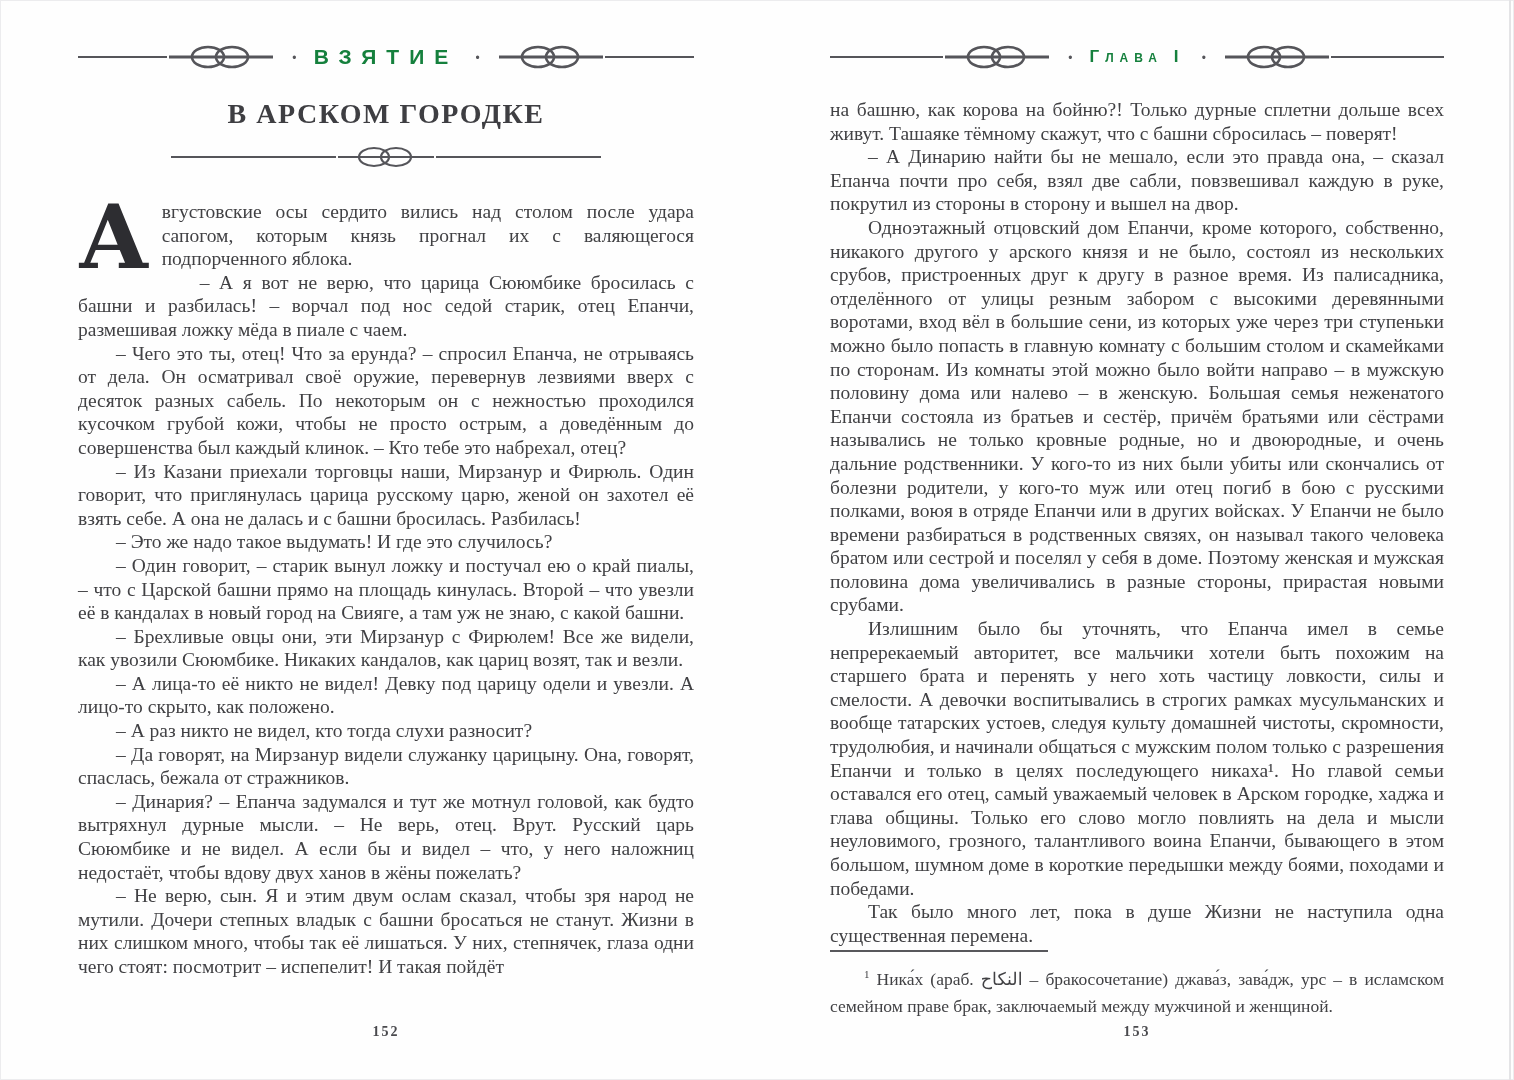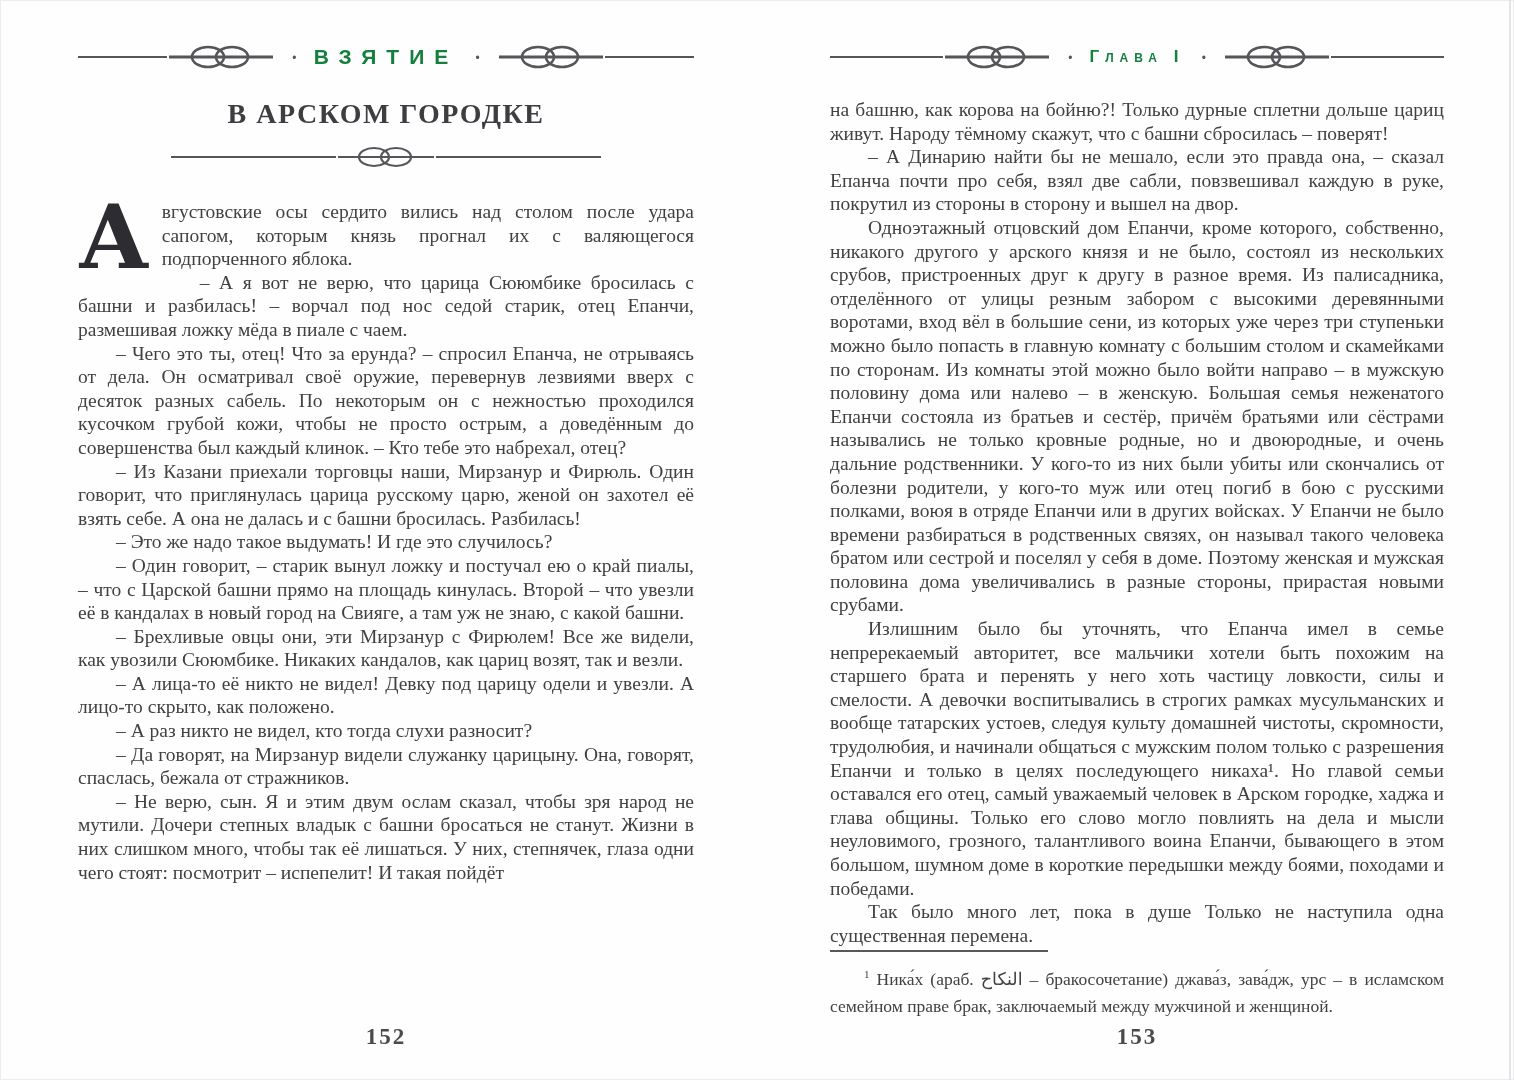--- a/index.html
+++ b/index.html
@@ -103,21 +103,21 @@
     width: 218px; height: 2px;
     background: #58585c; margin-bottom: 9px;
   }
   .footnote p { margin: 0; text-indent: 34px; }
   .footnote sup { font-size: 11px; }
 
   
   .page-num {
     position: absolute; top: 1024px; left: 0;
     width: 100%; text-align: center;
-    font-size: 23px; letter-spacing: 2px;
+    font-size: 14px; letter-spacing: 2px;
     color: #4a4a4e; font-weight: bold;
   }
 </style>
 </head>
 <body>
 
 <div class="frame"></div>
 <div class="scan-edge"></div>
 
 <div class="page" id="left-page">
@@ -158,20 +158,21 @@
     </p>
     <p>– А я вот не верю, что царица Сююмбике бросилась с башни и разбилась! – ворчал под нос седой старик, отец Епанчи, размешивая ложку мёда в пиале с чаем.</p>
     <p>– Чего это ты, отец! Что за ерунда? – спросил Епанча, не отрываясь от дела. Он осматривал своё оружие, перевернув лезвиями вверх с десяток разных сабель. По некоторым он с нежностью проходился кусочком грубой кожи, чтобы не просто острым, а доведённым до совершенства был каждый клинок. – Кто тебе это набрехал, отец?</p>
     <p>– Из Казани приехали торговцы наши, Мирзанур и Фирюль. Один говорит, что приглянулась царица русскому царю, женой он захотел её взять себе. А она не далась и с башни бросилась. Разбилась!</p>
     <p>– Это же надо такое выдумать! И где это случилось?</p>
     <p>– Один говорит, – старик вынул ложку и постучал ею о край пиалы, – что с Царской башни прямо на площадь кинулась. Второй – что увезли её в кандалах в новый город на Свияге, а там уж не знаю, с какой башни.</p>
     <p>– Брехливые овцы они, эти Мирзанур с Фирюлем! Все же видели, как увозили Сююмбике. Никаких кандалов, как цариц возят, так и везли.</p>
     <p>– А лица-то её никто не видел! Девку под царицу одели и увезли. А лицо-то скрыто, как положено.</p>
     <p>– А раз никто не видел, кто тогда слухи разносит?</p>
     <p>– Да говорят, на Мирзанур видели служанку царицыну. Она, говорят, спаслась, бежала от стражников.</p>
+    <p>– Динария? – Епанча задумался и тут же мотнул головой, как будто вытряхнул дурные мысли. – Не верь, отец. Врут. Русский царь Сююмбике и не видел. А если бы и видел – что, у него наложниц недостаёт, чтобы вдову двух ханов в жёны пожелать?</p>
     <p>– Не верю, сын. Я и этим двум ослам сказал, чтобы зря народ не мутили. Дочери степных владык с башни бросаться не станут. Жизни в них слишком много, чтобы так её лишаться. У них, степнячек, глаза одни чего стоят: посмотрит – испепелит! И такая пойдёт</p>
   </div>
 
   <div class="page-num">152</div>
 </div>
 
 <div class="page" id="right-page">
 
   <div class="running-head">
     <div class="hrule"></div>
@@ -185,25 +186,25 @@
     <span class="head-dot">·</span>
     <svg class="flourish" width="104" height="30" viewBox="0 0 104 30">
       <line x1="0" y1="15" x2="104" y2="15" stroke="#55555a" stroke-width="3"></line>
       <ellipse cx="39" cy="15" rx="16" ry="10" fill="none" stroke="#55555a" stroke-width="2.6"></ellipse>
       <ellipse cx="63" cy="15" rx="16" ry="10" fill="none" stroke="#55555a" stroke-width="2.6"></ellipse>
     </svg>
     <div class="hrule"></div>
   </div>
 
   <div class="body-text">
-    <p class="noindent">на башню, как корова на бойню?! Только дурные сплетни дольше цариц живут. Народу тёмному скажут, что с башни сбросилась – поверят!</p>
+    <p class="noindent">на башню, как корова на бойню?! Только дурные сплетни дольше всех живут. Ташаяке тёмному скажут, что с башни сбросилась – поверят!</p>
     <p>– А Динарию найти бы не мешало, если это правда она, – сказал Епанча почти про себя, взял две сабли, повзвешивал каждую в руке, покрутил из стороны в сторону и вышел на двор.</p>
     <p>Одноэтажный отцовский дом Епанчи, кроме которого, собственно, никакого другого у арского князя и не было, состоял из нескольких срубов, пристроенных друг к другу в разное время. Из палисадника, отделённого от улицы резным забором с высокими деревянными воротами, вход вёл в большие сени, из которых уже через три ступеньки можно было попасть в главную комнату с большим столом и скамейками по сторонам. Из комнаты этой можно было войти направо – в мужскую половину дома или налево – в женскую. Большая семья неженатого Епанчи состояла из братьев и сестёр, причём братьями или сёстрами назывались не только кровные родные, но и двоюродные, и очень дальние родственники. У кого-то из них были убиты или скончались от болезни родители, у кого-то муж или отец погиб в бою с русскими полками, воюя в отряде Епанчи или в других войсках. У Епанчи не было времени разбираться в родственных связях, он называл такого человека братом или сестрой и поселял у себя в доме. Поэтому женская и мужская половина дома увеличивались в разные стороны, прирастая новыми срубами.</p>
     <p>Излишним было бы уточнять, что Епанча имел в семье непререкаемый авторитет, все мальчики хотели быть похожим на старшего брата и перенять у него хоть частицу ловкости, силы и смелости. А девочки воспитывались в строгих рамках мусульманских и вообще татарских устоев, следуя культу домашней чистоты, скромности, трудолюбия, и начинали общаться с мужским полом только с разрешения Епанчи и только в целях последующего никаха¹. Но главой семьи оставался его отец, самый уважаемый человек в Арском городке, хаджа и глава общины. Только его слово могло повлиять на дела и мысли неуловимого, грозного, талантливого воина Епанчи, бывающего в этом большом, шумном доме в короткие передышки между боями, походами и победами.</p>
-    <p>Так было много лет, пока в душе Только не наступила одна существенная перемена.</p>
+    <p>Так было много лет, пока в душе Жизни не наступила одна существенная перемена.</p>
   </div>
 
   <div class="footnote">
     <div class="footnote-rule"></div>
     <p>
       <sup>1</sup>
       <span>Ника́х (араб. النكاح – бракосочетание) джава́з, зава́дж, урс – в исламском семейном праве брак, заключаемый между мужчиной и женщиной.</span>
     </p>
   </div>
 

